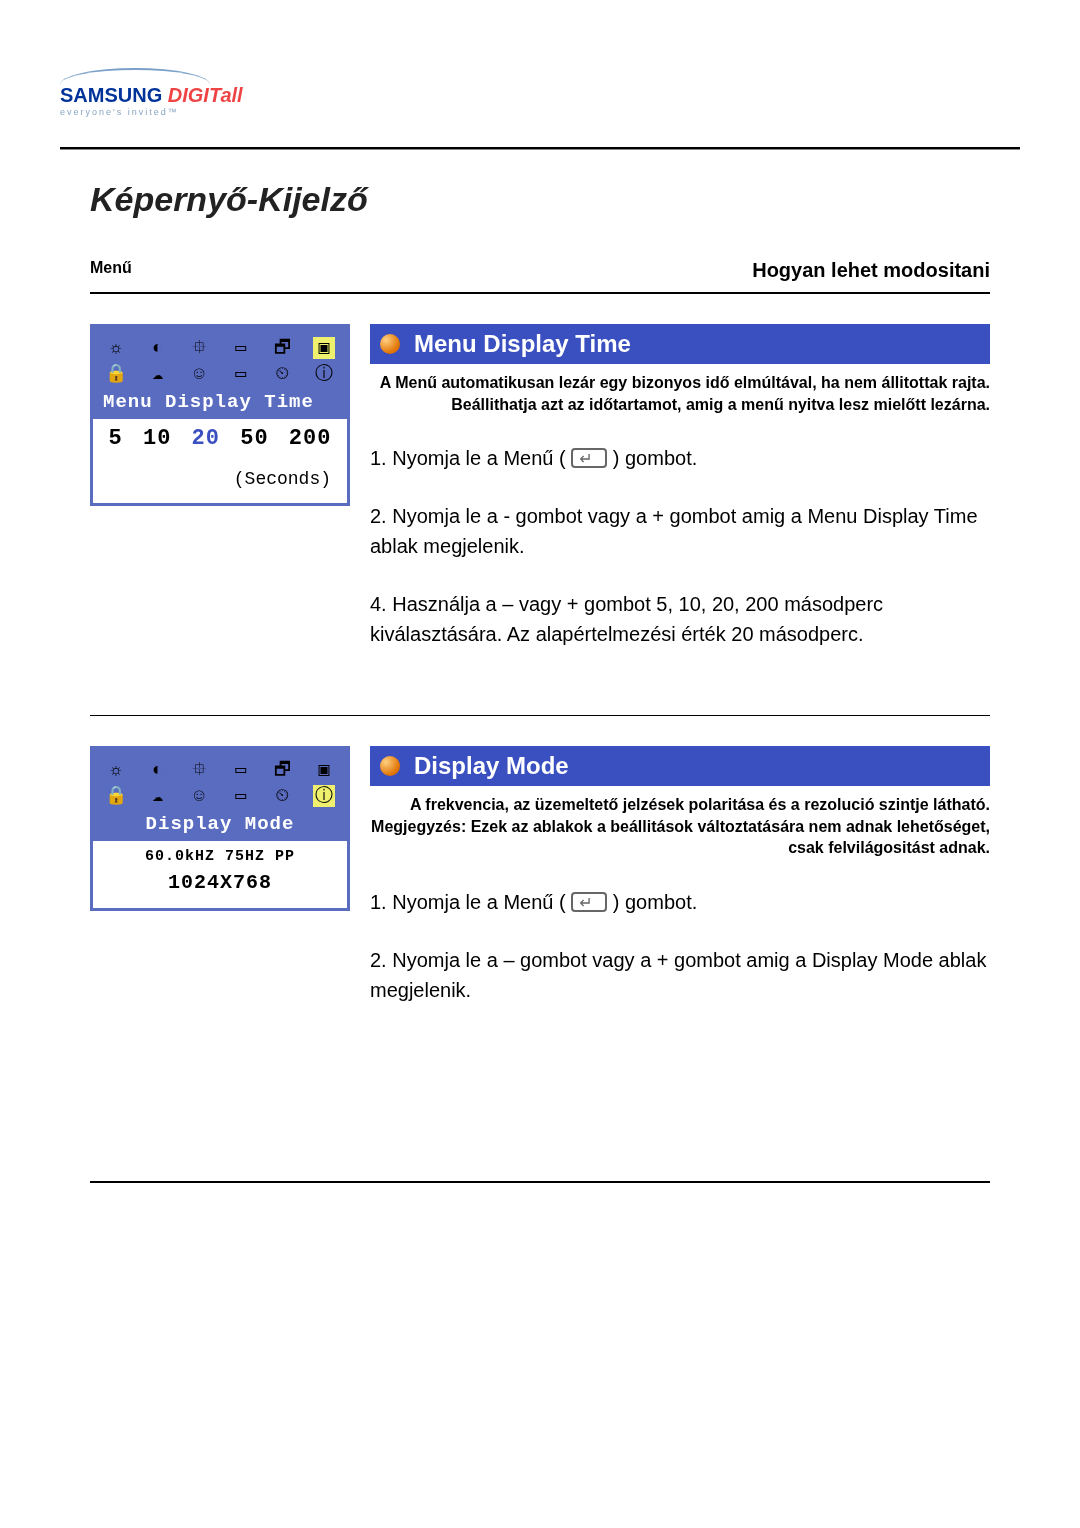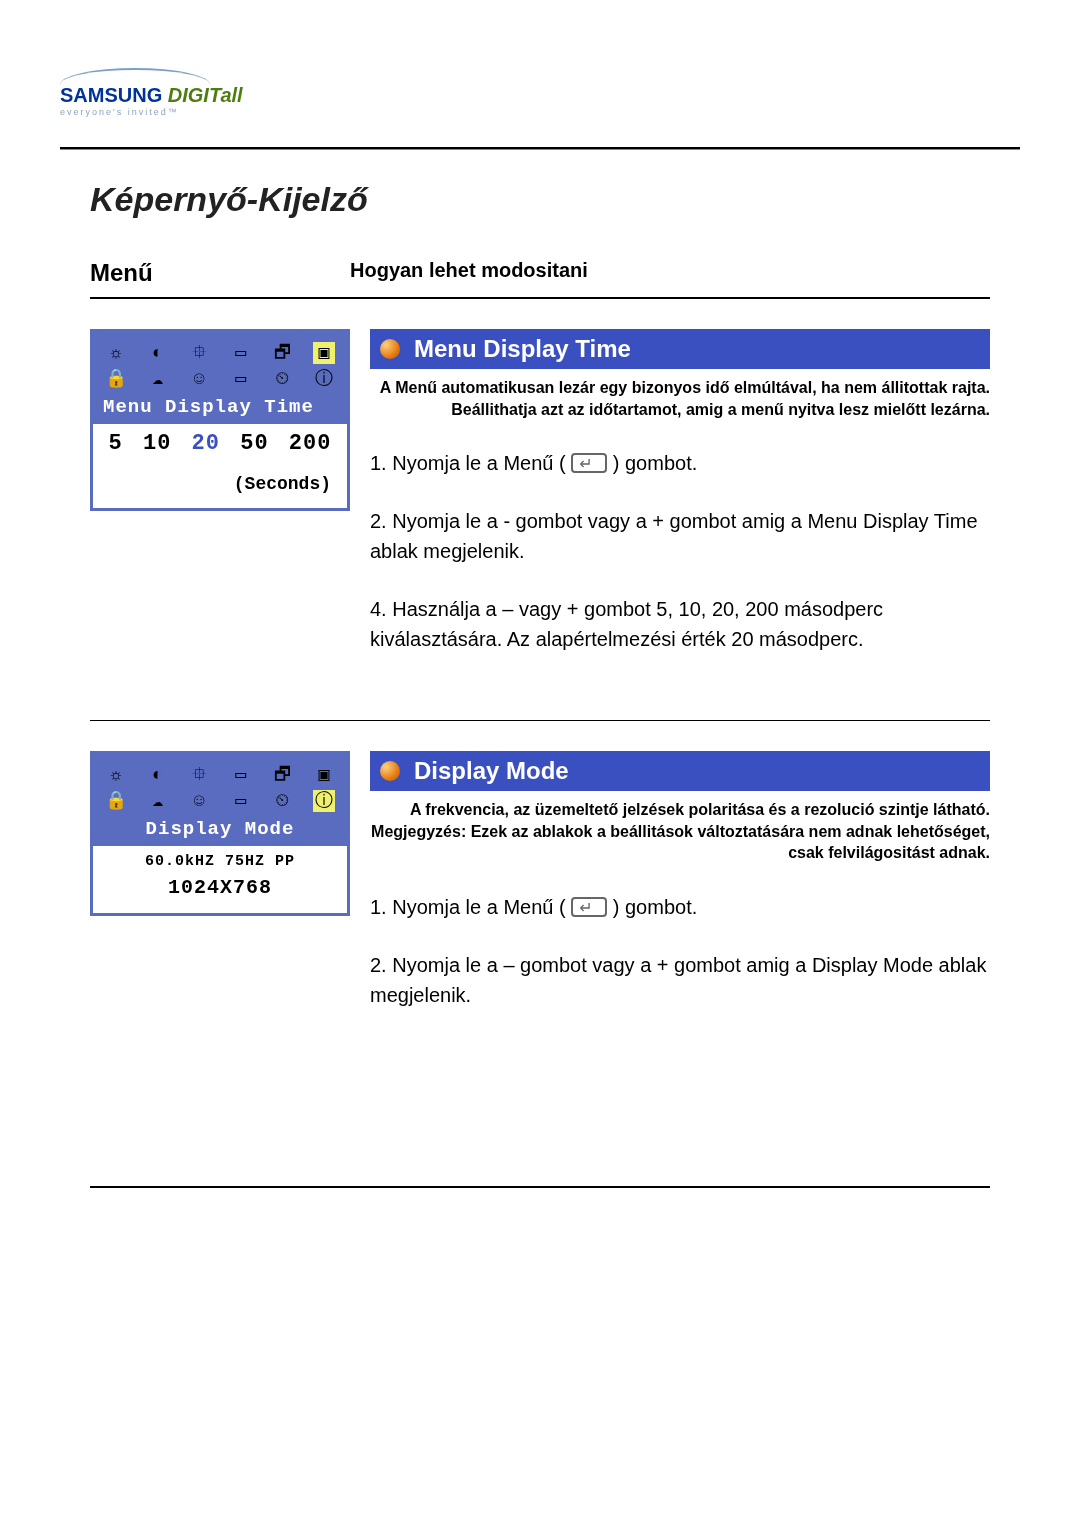--- a/index.html
+++ b/index.html
@@ -8,21 +8,21 @@
     height: 1528px;
     background: #fff;
     font-family: Arial, Helvetica, sans-serif;
     color: #000;
     padding: 60px 60px 0 60px;
   }
   .logo-area {
     margin-bottom: 30px;
   }
   .logo-text1 { font-size: 20px; font-weight: bold; color: #003399; display:inline; }
-  .logo-text2 { font-size: 20px; font-weight: bold; font-style: italic; color: #4d7c0f; display:inline; }
+  .logo-text2 { font-size: 20px; font-weight: bold; font-style: italic; color: #ef4444; display:inline; }
   .logo-sub   { font-size: 9px; color: #8aa6c2; letter-spacing: 2px; }
   .logo-arc {
     display:inline-block;
     width: 150px; height: 20px;
     border-top: 2px solid #7aa0c8;
     border-radius: 60% 60% 0 0 / 100% 100% 0 0;
     position: relative;
     top: 8px;
   }
   .top-rule {
@@ -36,22 +36,22 @@
     font-style: italic;
     color: #222;
     margin-bottom: 40px;
     padding-left: 30px;
   }
   .headers-row {
     display: flex;
     padding: 0 30px;
     margin-bottom: 10px;
   }
-  .headers-row .col-left  { width: 260px; font-size: 24px; font-weight: bold; }
-  .headers-row .col-right { flex:1; font-size: 20px; font-weight: bold; }
+  .headers-row .col-left  { width: 260px; font-size: 16px; font-weight: bold; }
+  .headers-row .col-right { flex:1; font-size: 20px; font-weight: bold; text-align: right; }
   .thin-rule {
     border-top: 2px solid #000;
     margin: 0 30px 30px 30px;
   }
   .thin-rule-light {
     border-top: 1px solid #000;
     margin: 50px 30px 30px 30px;
   }
   .section {
     display: flex;
@@ -94,21 +94,21 @@
     font-size: 22px;
     font-weight: bold;
     font-family: "Courier New", monospace;
     letter-spacing: 1px;
     word-spacing: 6px;
   }
   .osd-values .selv { color: #3a4fc0; }
   .osd-seconds {
     text-align: right;
     font-size: 18px;
-    font-weight: bold;
+    font-weight: normal;
     font-family: "Courier New", monospace;
     margin-top: 18px;
     padding-right: 8px;
   }
   .osd-mode-line1 { font-size: 15px; font-weight: bold; font-family:"Courier New",monospace; letter-spacing:1px; }
   .osd-mode-line2 { font-size: 20px; font-weight: bold; font-family:"Courier New",monospace; letter-spacing:1px; margin-top:6px; }
 
   .content { flex: 1; }
   .blue-heading {
     background: #3a4fc0;

